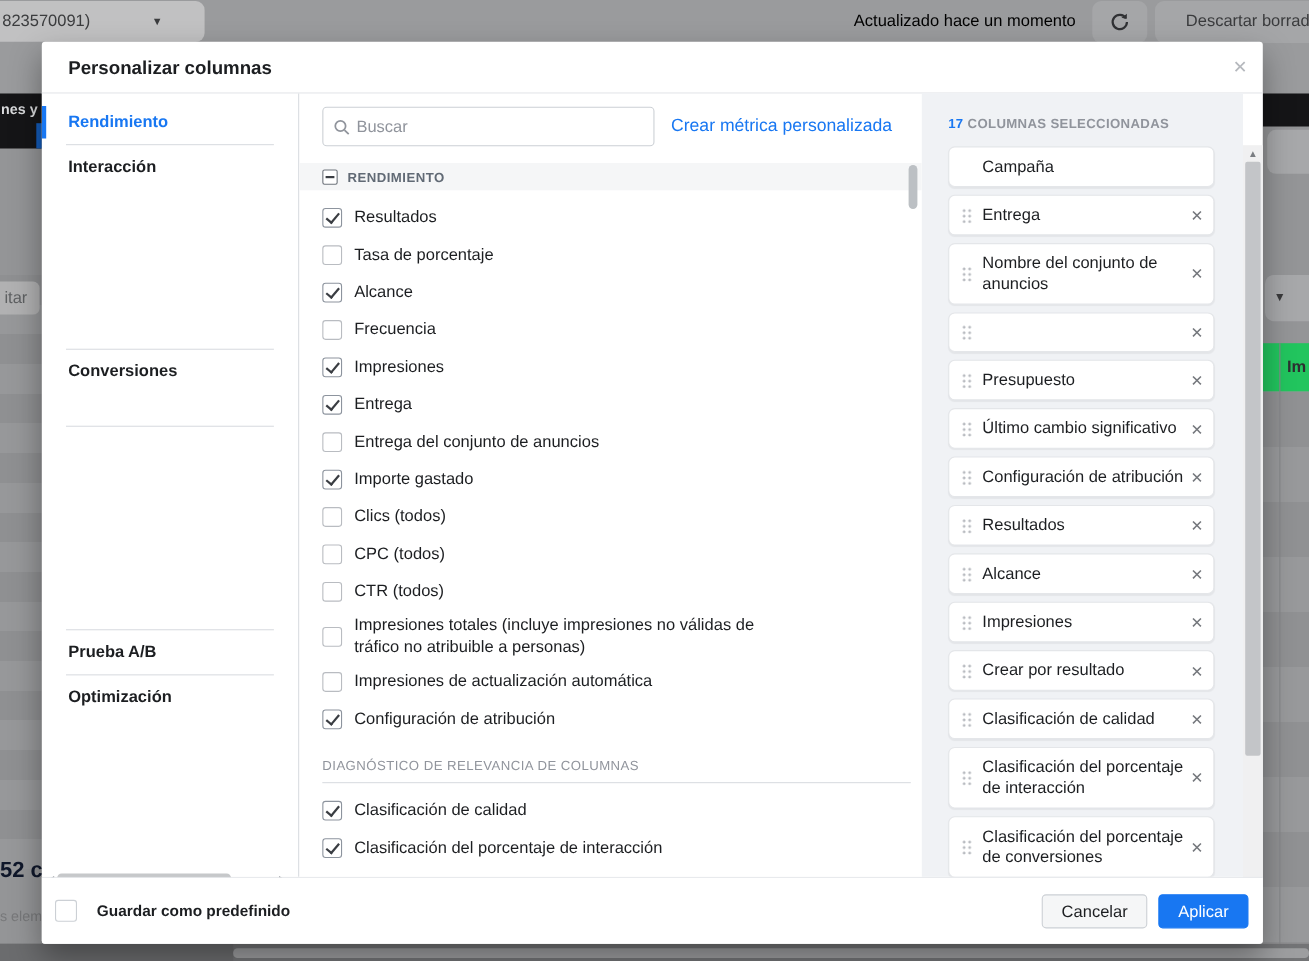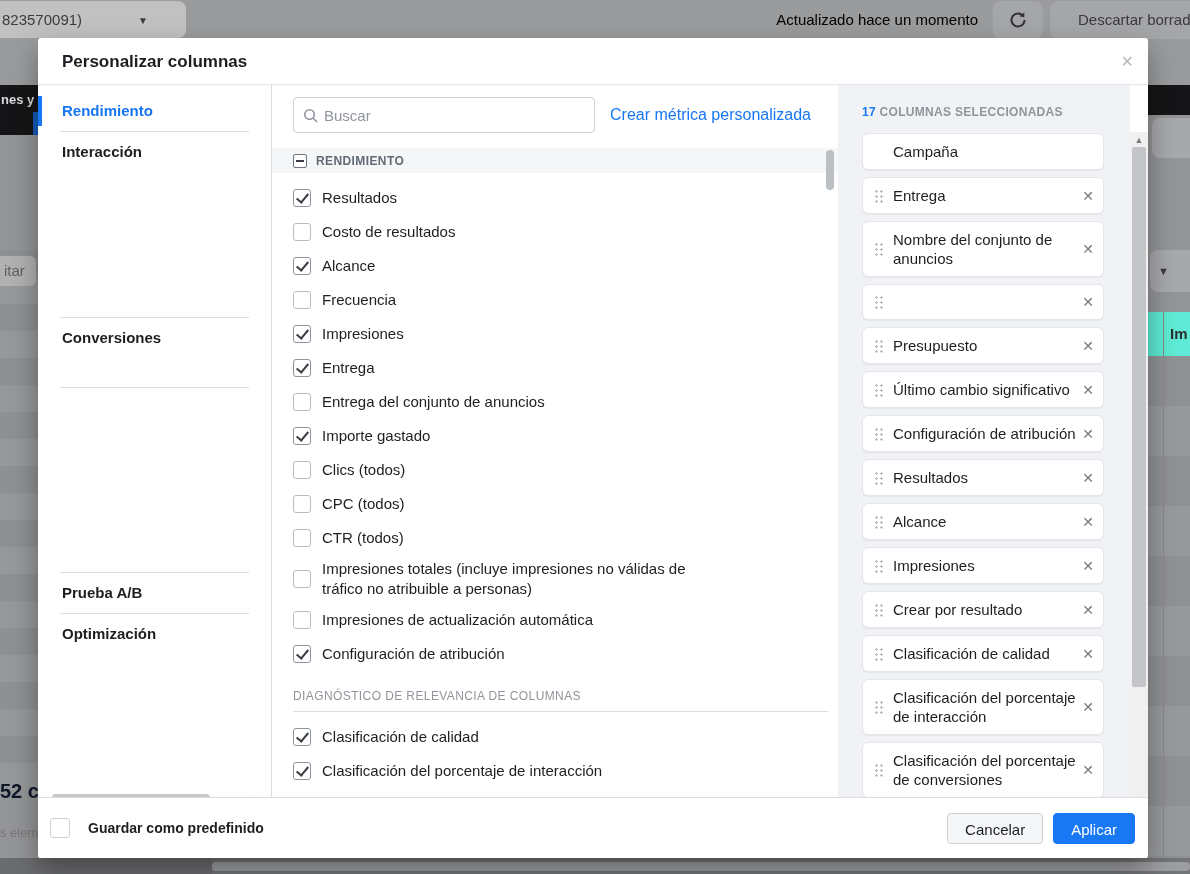--- a/index.html
+++ b/index.html
@@ -25,21 +25,21 @@
   .bg-left-frags .frag { position:absolute; left:2px; color:#3e63a4; font-size:15px; white-space:nowrap; }
   .bg-left-frags .frag:nth-child(1){top:372px;} .bg-left-frags .frag:nth-child(2){top:427px;}
   .bg-left-frags .frag:nth-child(3){top:480px;} .bg-left-frags .frag:nth-child(4){top:534px;}
   .bg-left-frags .frag:nth-child(5){top:588px;} .bg-left-frags .frag:nth-child(6){top:641px;}
   .bg-left-frags .frag:nth-child(7){top:694px;} .bg-left-frags .frag:nth-child(8){top:722px;}
   .bg-count { position:absolute; left:0; top:780px; font-size:20px; font-weight:bold; color:#0f172a; white-space:nowrap; }
   .bg-count-sub { position:absolute; left:0; top:801px; font-size:13px; color:#77787a; white-space:nowrap;margin-top:24px; }
   .bg-right-btn { position:absolute; left:1152px; top:118px; width:48px; height:40px; background:#a7a8aa; border-radius:8px; }
   .bg-right-dd { position:absolute; left:1150px; top:250px; width:50px; height:42px; background:#a7a8aa; border-radius:8px; }
   .bg-right-dd .caret { position:absolute; left:8px; top:15px; font-size:11px; color:#3a3a3c; }
-  .bg-right-header { position:absolute; left:1148px; top:312px; width:42px; height:44px; background:#5eead4; }
+  .bg-right-header { position:absolute; left:1148px; top:312px; width:42px; height:44px; background:#22c55e; }
   .bg-right-header .hfrag { position:absolute; left:22px; top:13px; font-size:15px; font-weight:bold; color:#2e2f31; }
   .bg-right-vline { position:absolute; left:1163px; top:312px; width:1px; height:546px; background:#87888a; }
   .bg-right-stripes { position:absolute; left:1148px; top:356px; width:42px; height:502px; background:repeating-linear-gradient(#909193 0 50px,#98999b 50px 100px); }
   .bg-bottombar { position:absolute; left:0; top:858px; width:1190px; height:16px; background:#737476; }
   .bg-bottombar .dark { position:absolute; left:0; top:0; width:212px; height:16px; background:#6b6c6e; }
   .bg-bottombar .thumb { position:absolute; left:212px; top:4px; width:978px; height:9px; background:#9d9ea0; border-radius:4px; }
 
   
   .modal { position:absolute; left:38px; top:38px; width:1110px; height:820px; background:#fff; border-radius:3px; box-shadow:0 12px 28px rgba(0,0,0,.35); }
   .modal-title { position:absolute; left:0; top:0; width:100%; height:47px; border-bottom:1px solid #e4e6e9; }
@@ -251,21 +251,21 @@
             <span class="gtitle">RENDIMIENTO</span>
           </div>
           <div class="rows">
 
           <div class="metric-row">
                 <span class="cb checked"></span>
                 <span class="metric-label">Resultados</span>
               </div>
               <div class="metric-row">
                 <span class="cb"></span>
-                <span class="metric-label">Costo de resultados</span>
+                <span class="metric-label">Tasa de porcentaje</span>
               </div>
               <div class="metric-row">
                 <span class="cb checked"></span>
                 <span class="metric-label">Alcance</span>
               </div>
               <div class="metric-row">
                 <span class="cb"></span>
                 <span class="metric-label">Frecuencia</span>
               </div>
               <div class="metric-row">

